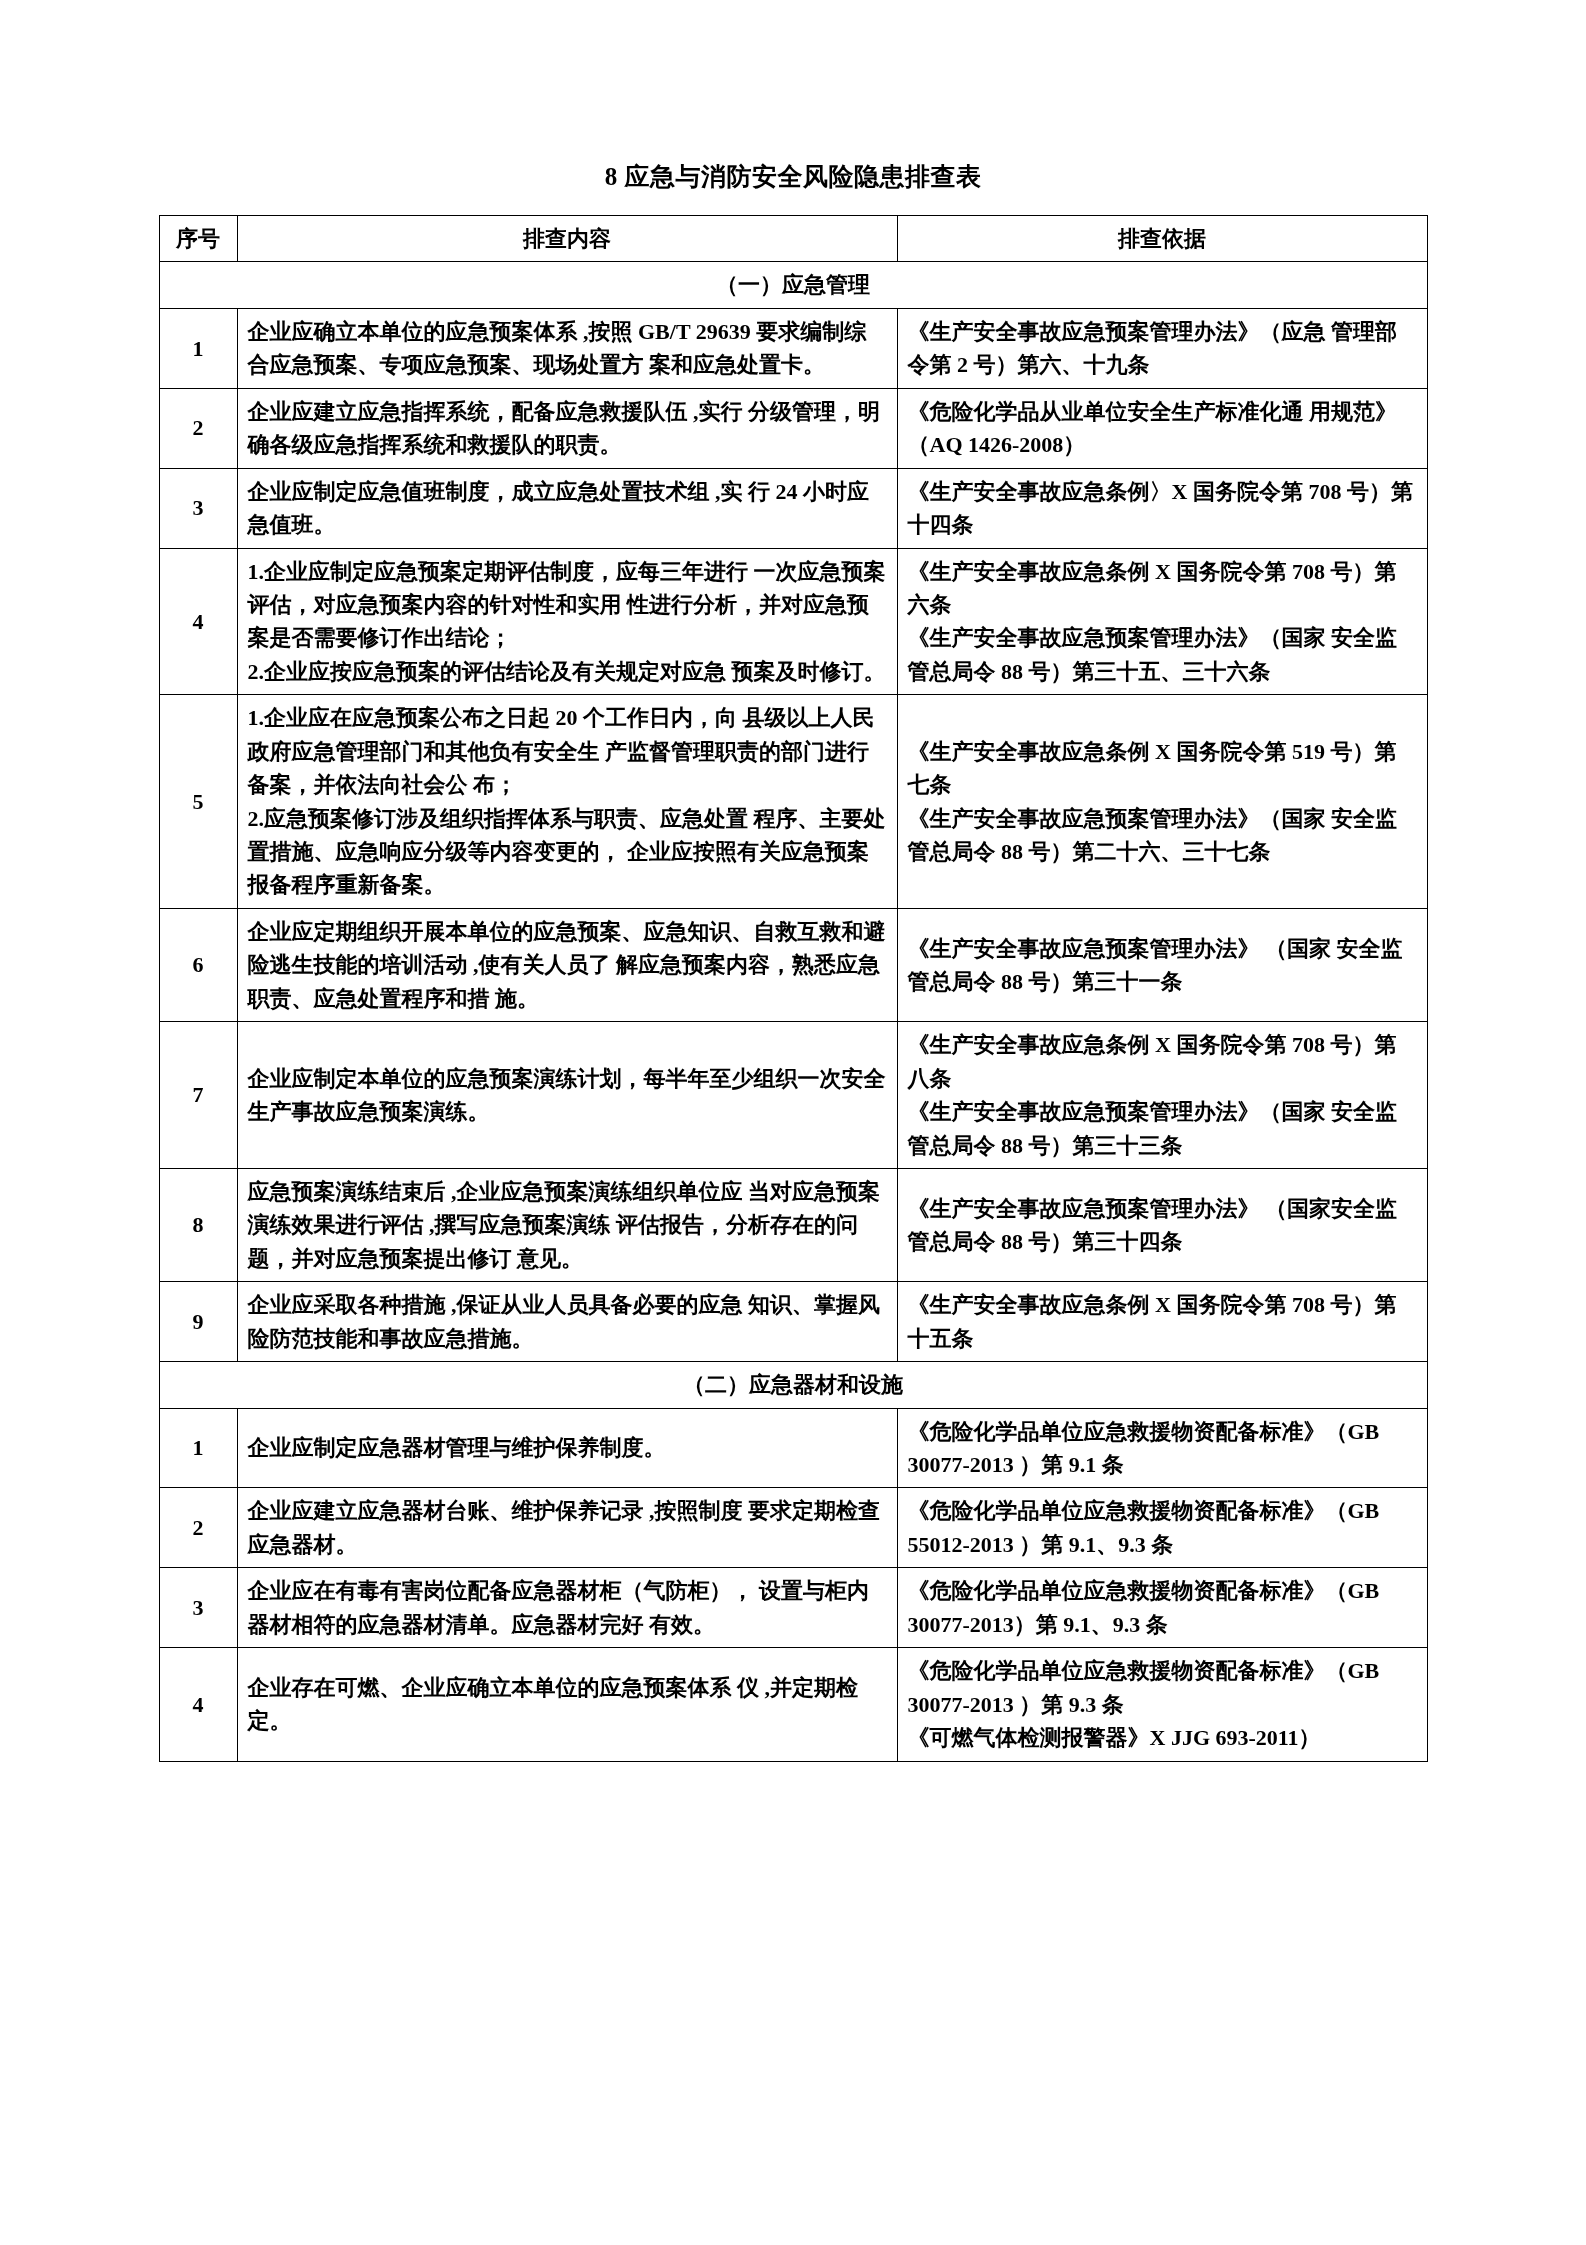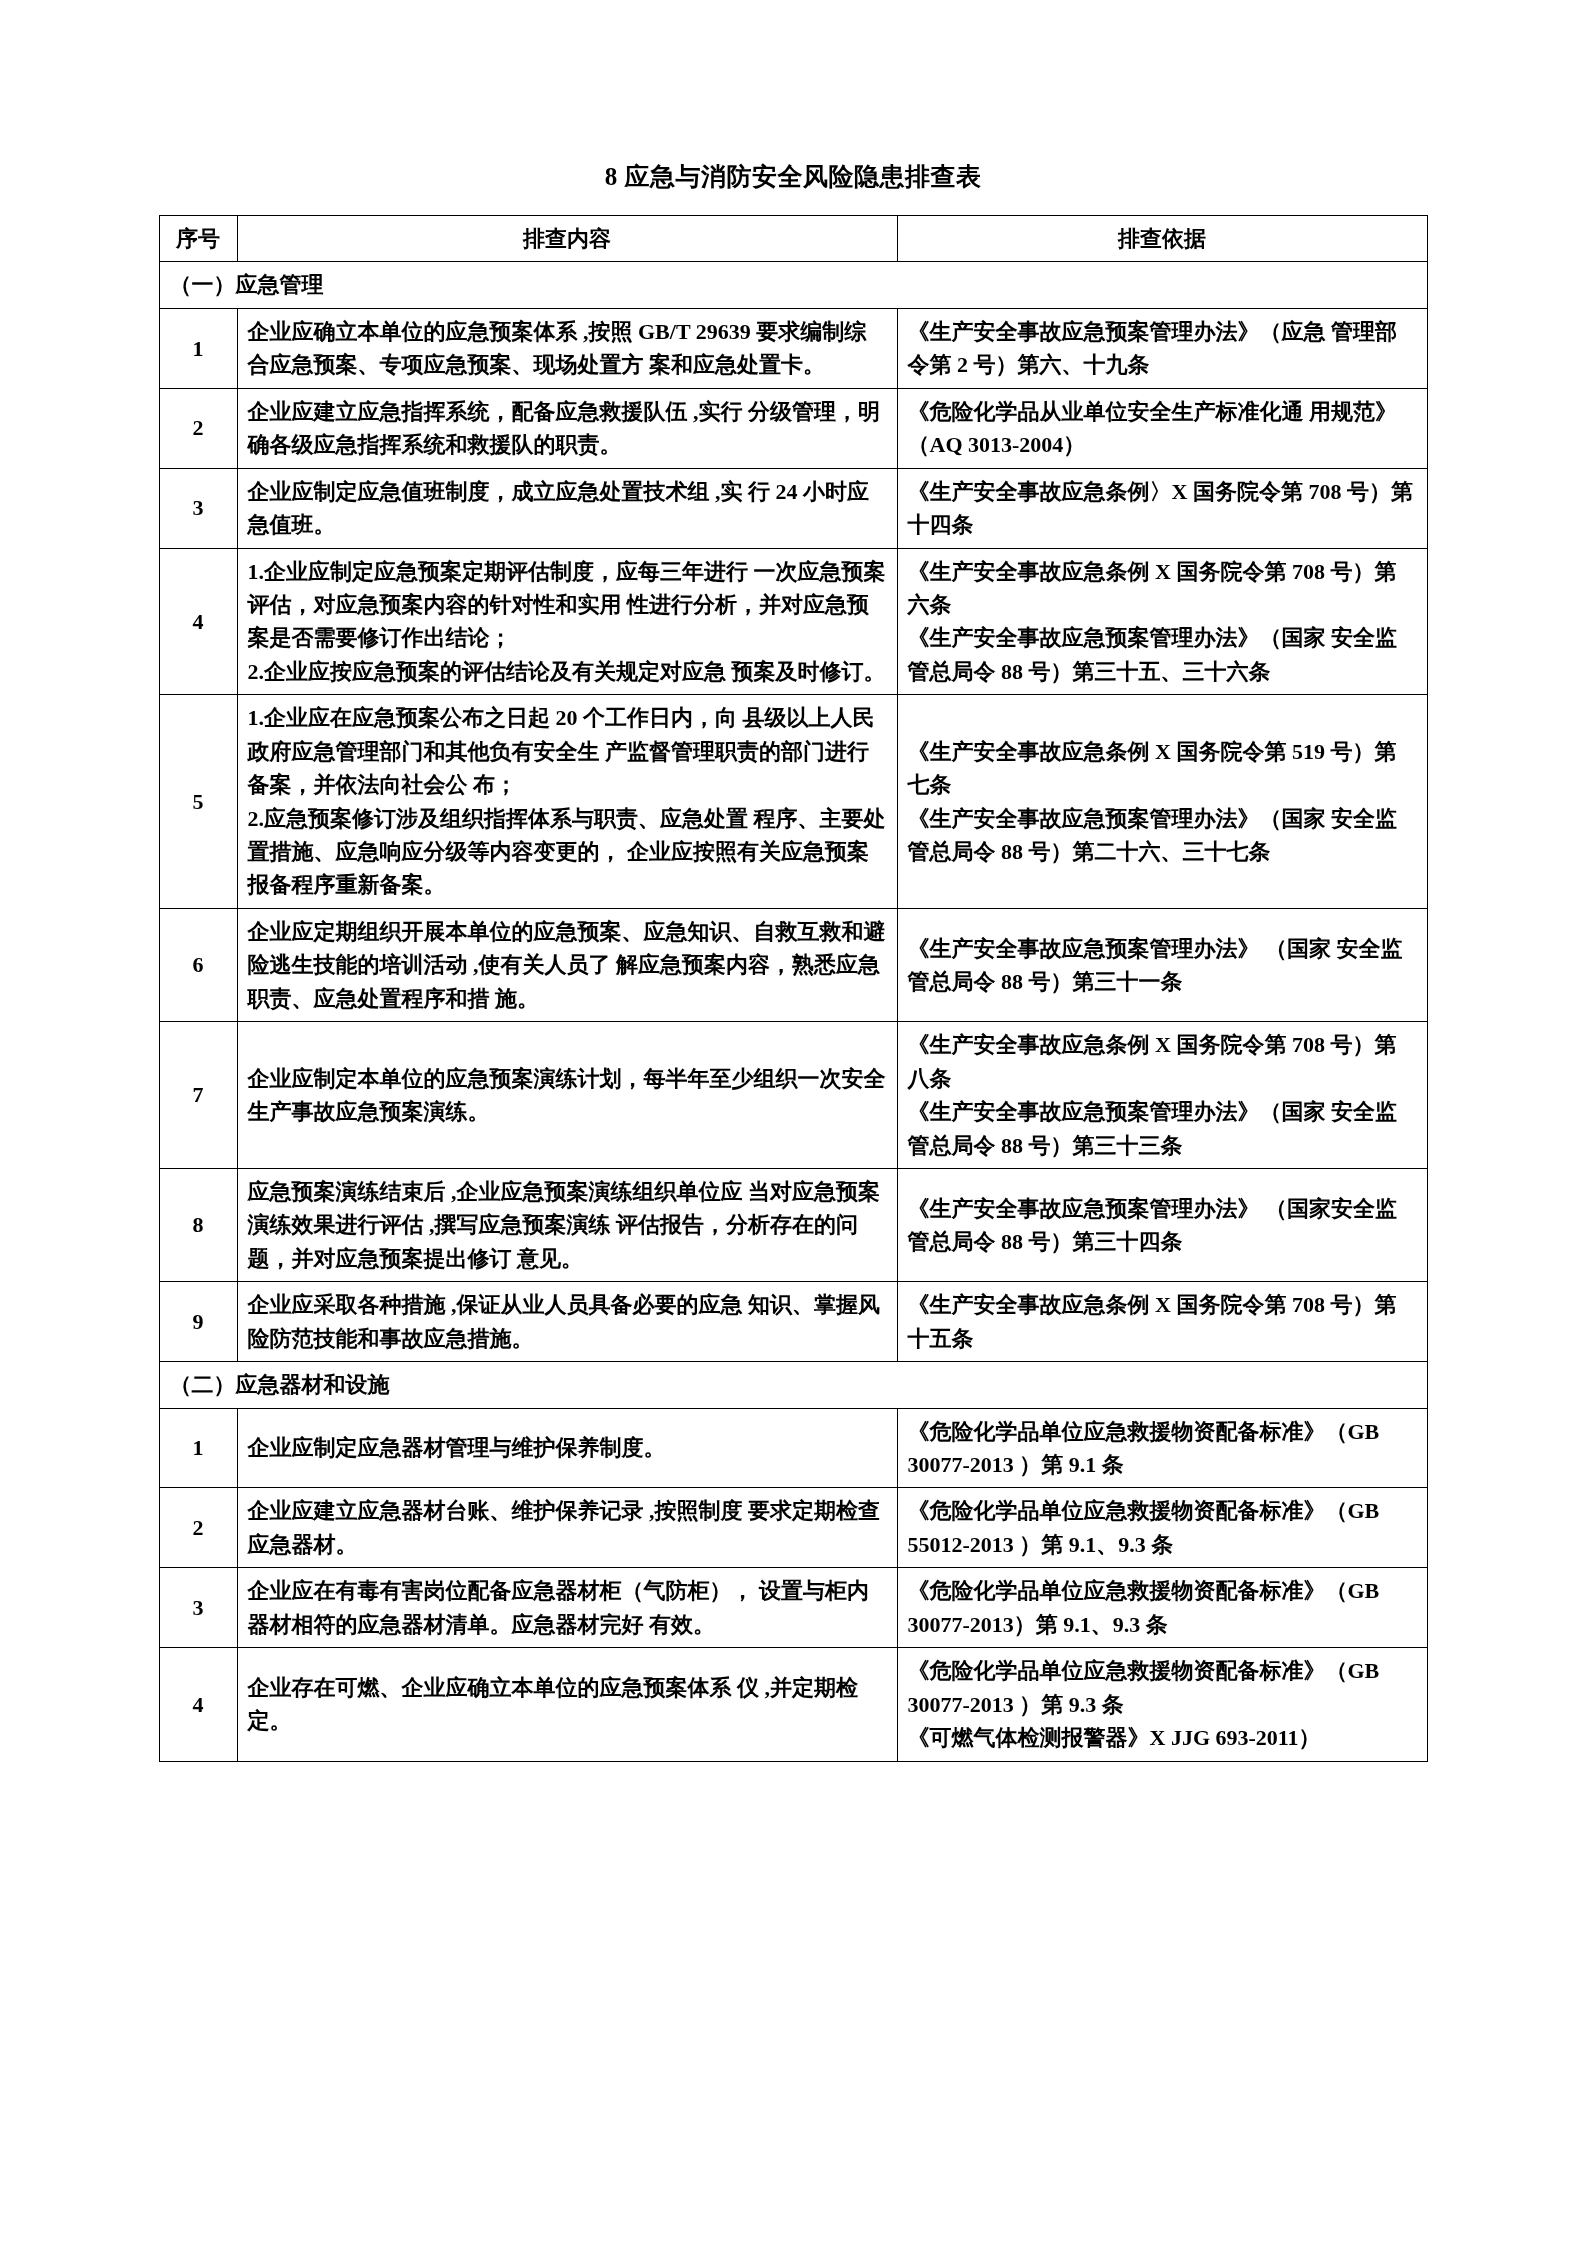--- a/index.html
+++ b/index.html
@@ -53,21 +53,21 @@
     font-weight: 700;
     font-size: 23px;
     padding: 12px 6px;
   }
   td.no {
     text-align: center;
     font-weight: 400;
     font-size: 22px;
   }
   td.section {
-    text-align: left;
+    text-align: center;
     font-weight: 700;
     font-size: 23px;
     padding: 12px 6px;
     margin-left: 12px;
   }
   td.content, td.basis {
     text-align: left;
   }
   td.content {
     padding-left: 12px;
@@ -121,21 +121,21 @@
 
       <tr>
         <td class="no">1</td>
         <td class="content">企业应确立本单位的应急预案体系 ,按照 GB/T 29639 要求编制综合应急预案、专项应急预案、现场处置方 案和应急处置卡。</td>
         <td class="basis">《生产安全事故应急预案管理办法》（应急 管理部令第 2 号）第六、十九条</td>
       </tr>
 
       <tr>
         <td class="no">2</td>
         <td class="content">企业应建立应急指挥系统，配备应急救援队伍 ,实行 分级管理，明确各级应急指挥系统和救援队的职责。</td>
-        <td class="basis">《危险化学品从业单位安全生产标准化通 用规范》（AQ 3013-2004）</td>
+        <td class="basis">《危险化学品从业单位安全生产标准化通 用规范》（AQ 1426-2008）</td>
       </tr>
 
       <tr>
         <td class="no">3</td>
         <td class="content">企业应制定应急值班制度，成立应急处置技术组 ,实 行 24 小时应急值班。</td>
         <td class="basis">《生产安全事故应急条例〉X 国务院令第 708 号）第十四条</td>
       </tr>
 
       <tr>
         <td class="no">4</td>

